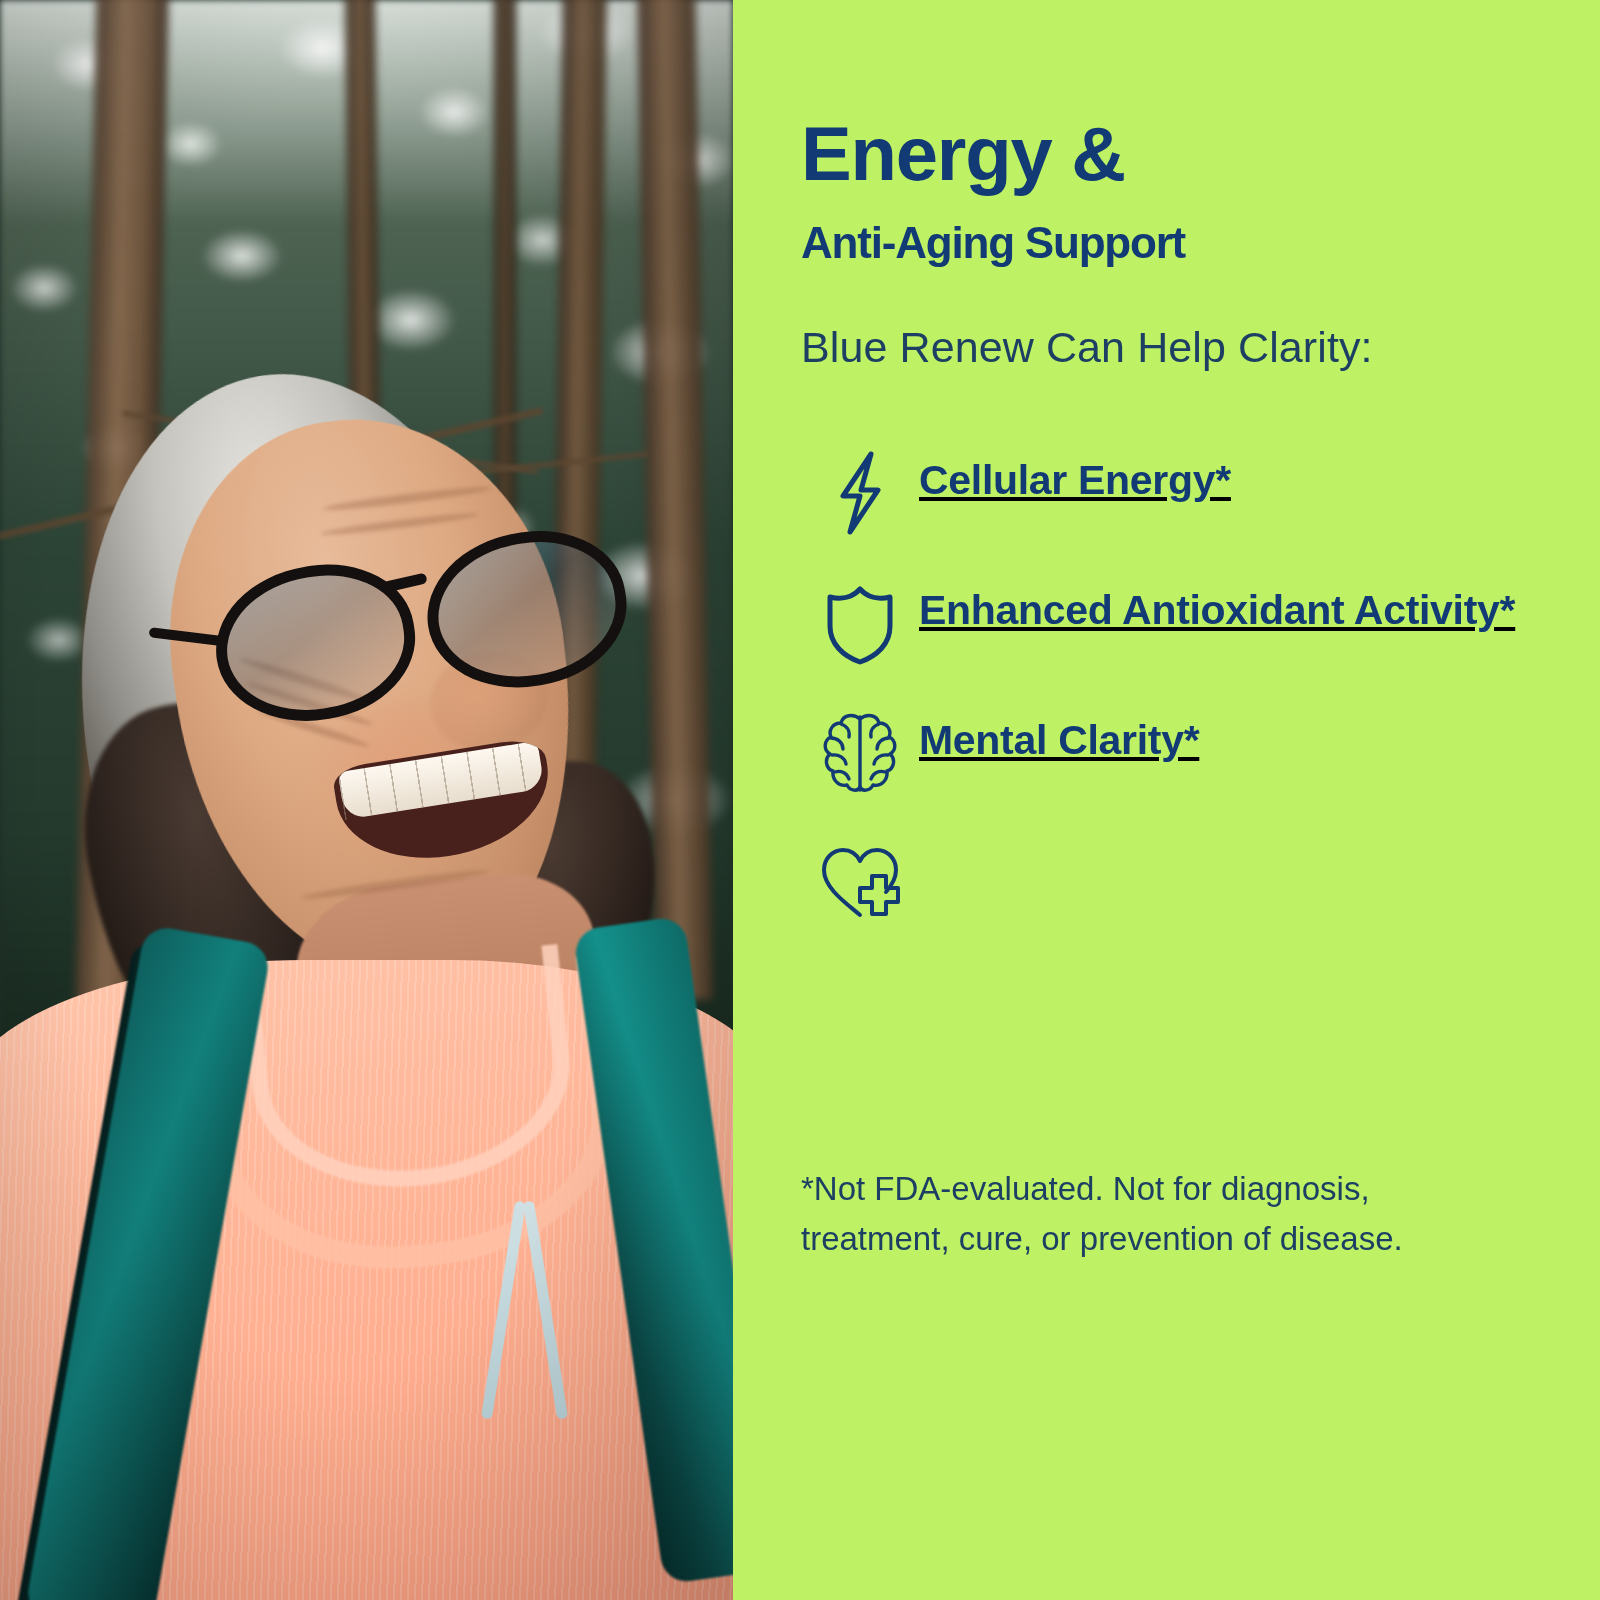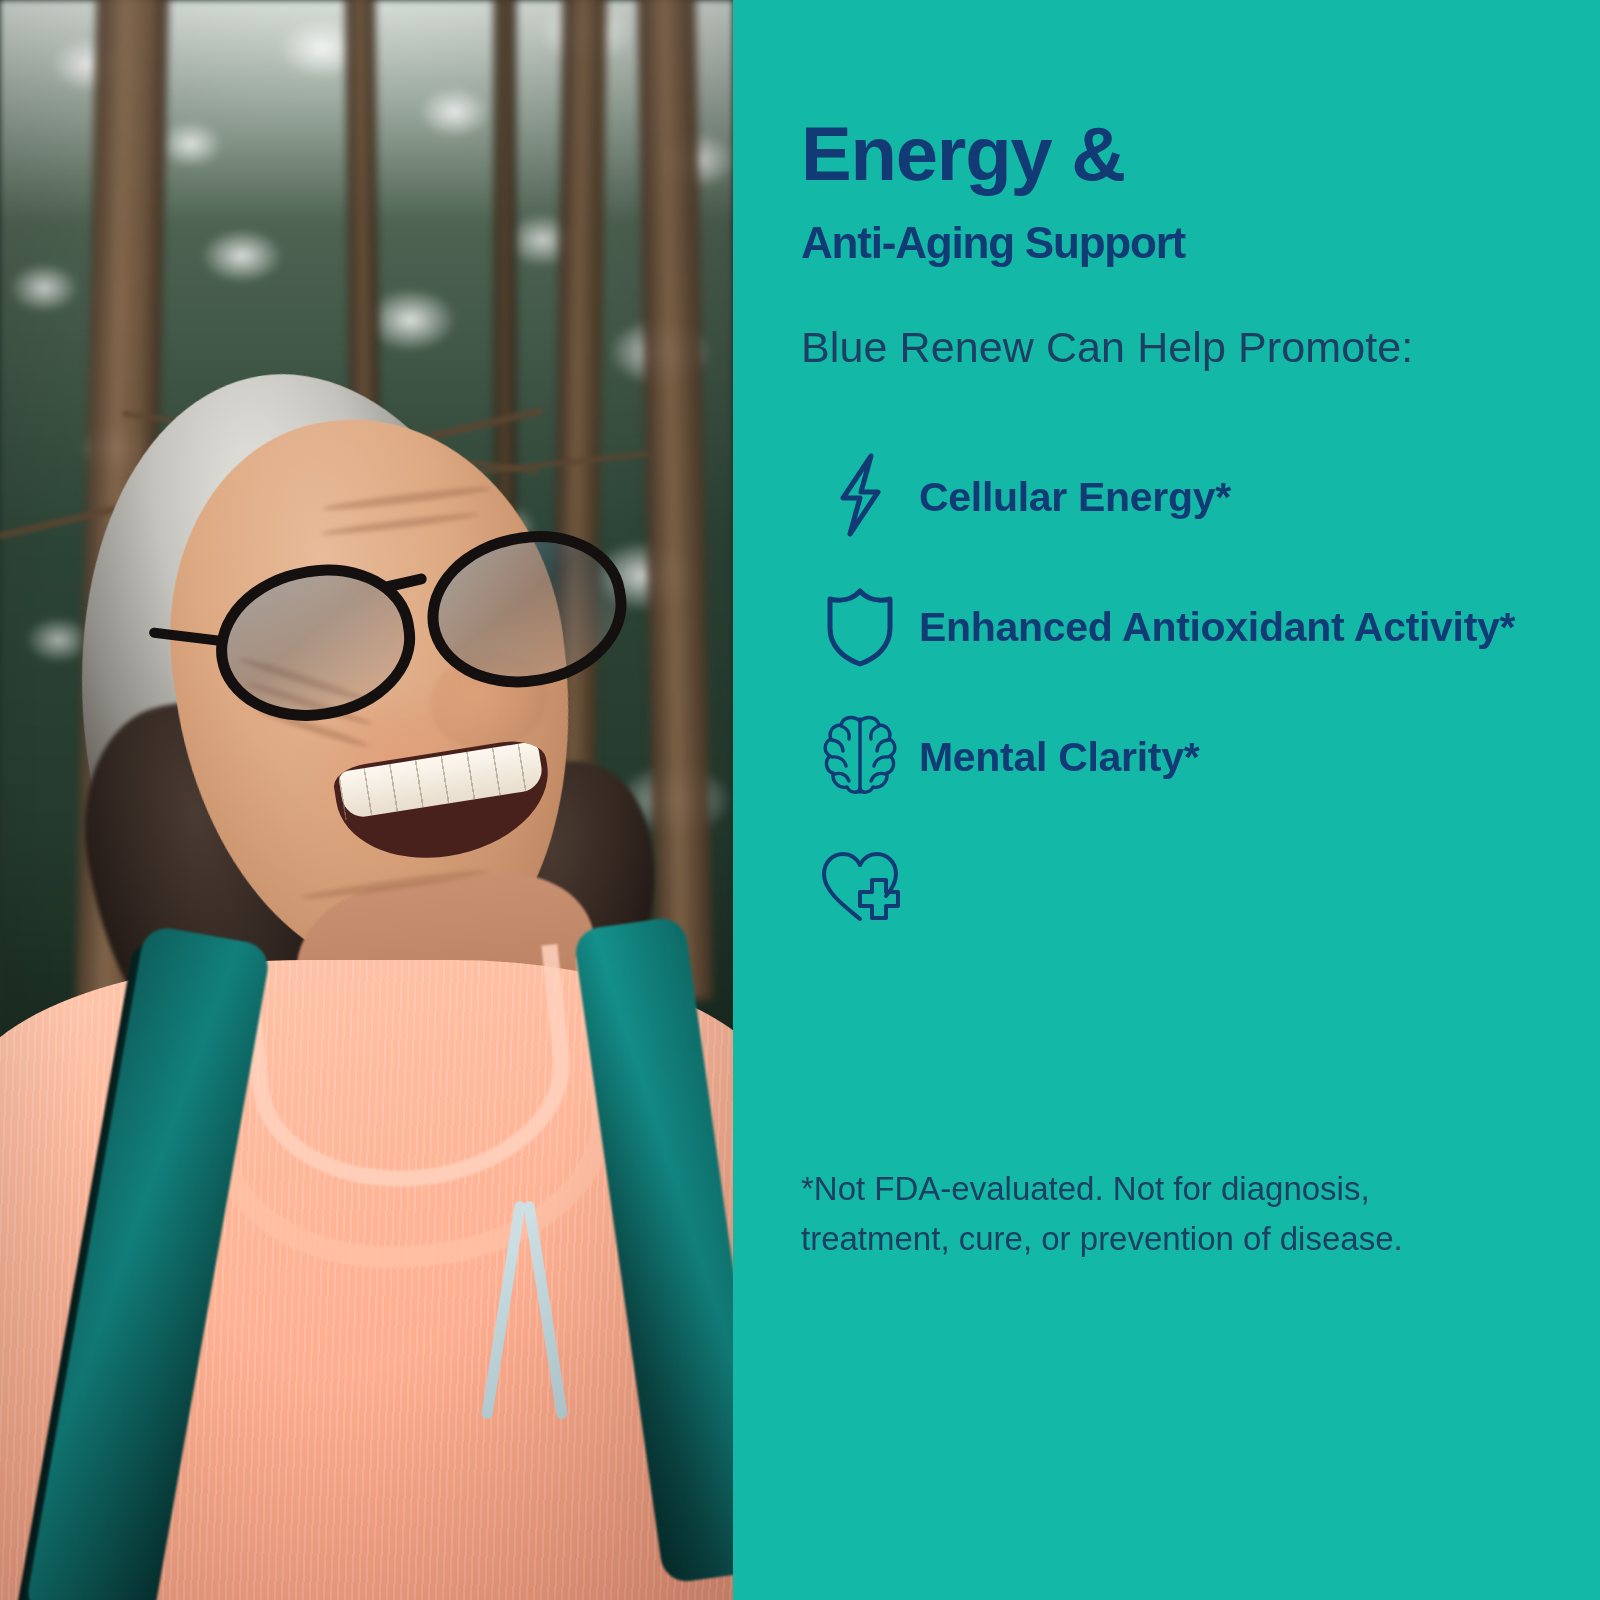--- a/index.html
+++ b/index.html
@@ -165,21 +165,21 @@
   .strap{position:absolute;filter:blur(1px);}
   .strapL{left:84px;top:930px;width:128px;height:700px;background:linear-gradient(100deg,#0e5e5c 0%, #12807c 38%, #0c5552 72%, #06302f 100%);transform:rotate(10deg);border-radius:26px;}
   .strapL-edge{position:absolute;left:74px;top:940px;width:34px;height:690px;background:linear-gradient(90deg,#041d1c,#0a3b39);transform:rotate(10deg);border-radius:20px;filter:blur(1px);}
   .strapR{left:618px;top:920px;width:112px;height:660px;background:linear-gradient(260deg,#0f6f6b 0%, #14908b 40%, #0b4b49 78%, #05302e 100%);transform:rotate(-8deg);border-radius:26px;}
   .vignette{position:absolute;inset:0;background:radial-gradient(ellipse at 46% 46%, rgba(0,0,0,0) 52%, rgba(0,0,0,.22) 100%);}
 
   
   .content{
     position:relative;
     flex:1 1 auto;
-    background:#14b8a6;
+    background:#bef264;
     padding:112px 70px 0 68px;
     box-sizing:border-box;
   }
   .headline{
     color:#123A75;
     font-weight:bold;
     letter-spacing:-1.2px;
   }
   .headline .l1{font-size:76px;line-height:84px;display:block;}
   .headline .l2{font-size:44px;line-height:74px;display:block;margin-top:10px;}
@@ -187,23 +187,24 @@
     color:#1C3F63;
     font-size:43px;
     line-height:58px;
     font-weight:normal;
     margin-top:38px;
     letter-spacing:.1px;
   }
   .benefits{margin-top:72px;}
   .benefit{
     display:flex;
-    align-items:center;
+    align-items:flex-start;
     margin-bottom:38px;
     min-height:92px;
+    text-decoration:underline;
   }
   .benefit .ico{
     flex:0 0 118px;
     display:flex;align-items:flex-start;justify-content:center;
     padding-top:2px;
   }
   .benefit .ico svg{display:block;}
   .benefit .txt{
     color:#123A75;
     font-size:41px;
@@ -274,21 +275,21 @@
     <div class="vignette"></div>
   </div>
 
   <div class="content">
 
     <div class="headline">
       <span class="l1">Energy &amp;</span>
       <span class="l2">Anti-Aging Support</span>
     </div>
 
-    <div class="subtitle">Blue Renew Can Help Promote:</div>
+    <div class="subtitle">Blue Renew Can Help Clarity:</div>
 
     <div class="benefits">
 
       <div class="benefit">
         <span class="ico">
           <svg width="68" height="86" viewBox="0 0 68 86" fill="none">
             <path d="M45 4 L17 46 L34 46 L24 82 L52 40 L35 40 Z" stroke="#123A75" stroke-width="5" stroke-linejoin="round" stroke-linecap="round" fill="none"></path>
           </svg>
         </span>
         <span class="txt">Cellular Energy*</span>

